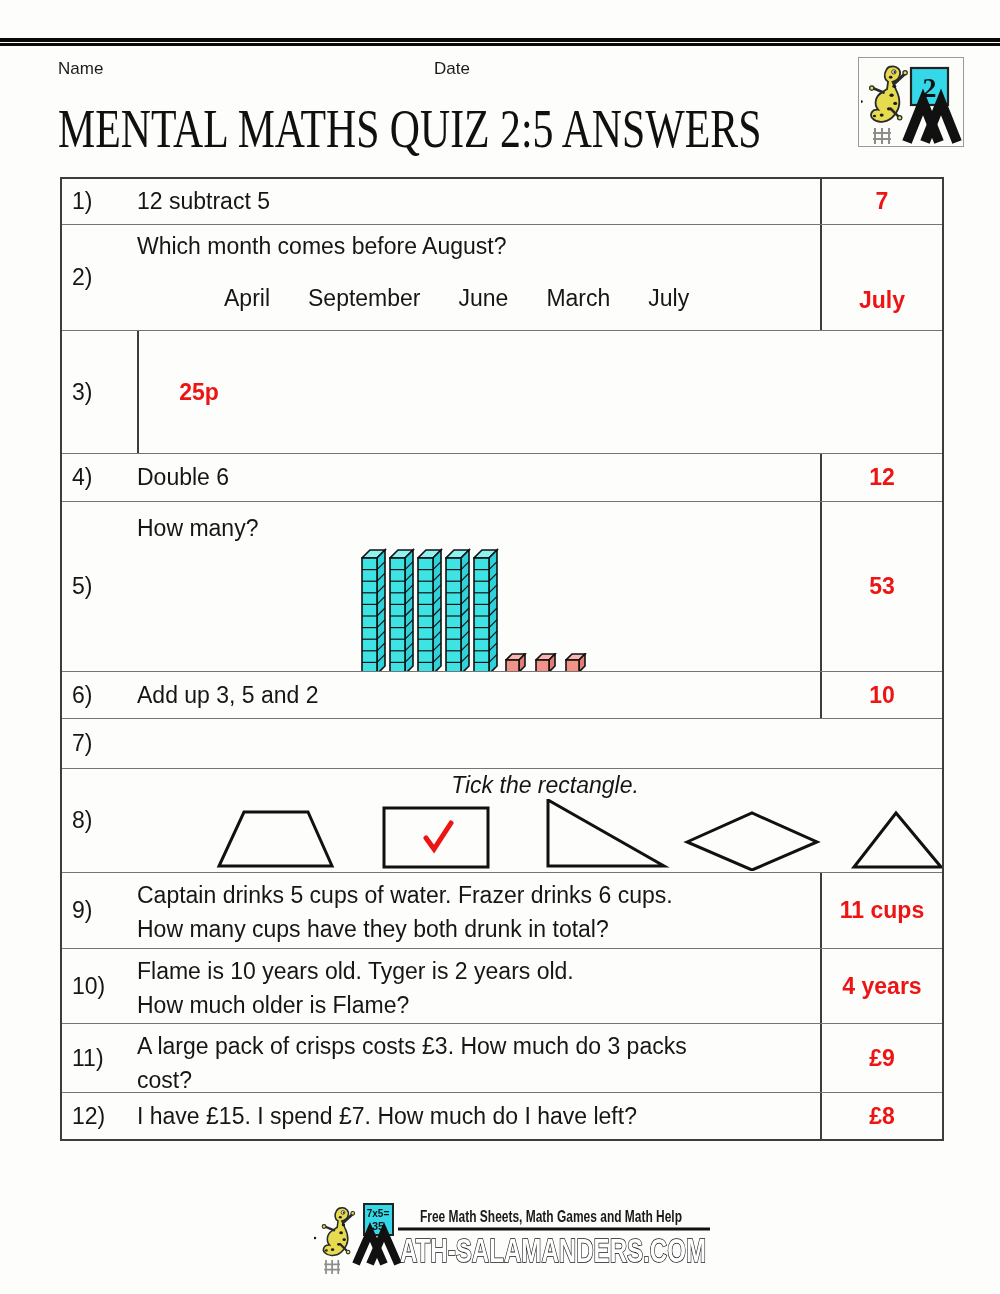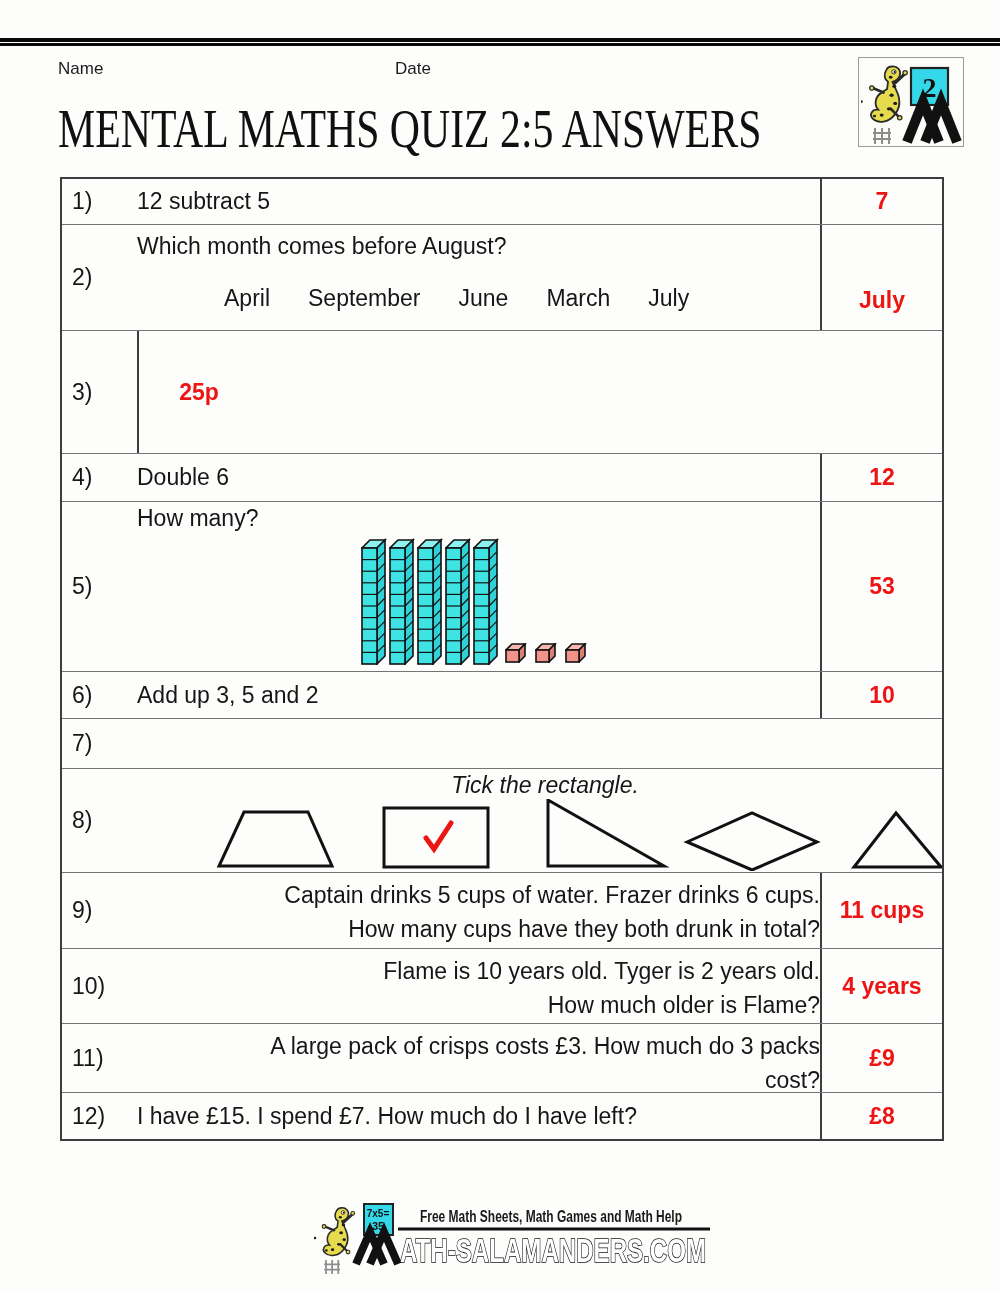--- a/index.html
+++ b/index.html
@@ -1,42 +1,42 @@
 <!DOCTYPE html>
 <html><head>
 <meta charset="utf-8">
 <style>
   html,body{margin:0;padding:0;background:#ffffff;}
   .page{position:relative;width:1000px;height:1294px;background:#fdfdfc;overflow:hidden;
         font-family:"Liberation Sans",sans-serif;color:#161616;}
   .topbar{position:absolute;left:0;top:38px;width:1000px;height:8px;
           background:linear-gradient(to bottom,#0a0a0a 0 4px,#ffffff 4px 5.5px,#0a0a0a 5.5px 8px);}
   .namedate{position:absolute;top:59px;font-size:17px;color:#1c1c1c;}
-  .name{left:58px;} .date{left:395px;}
+  .name{left:58px;} .date{left:434px;}
   .title{position:absolute;left:58px;top:97px;font-family:"Liberation Serif",serif;
          font-size:55px;white-space:nowrap;transform:scaleX(.76);transform-origin:0 0;color:#101010;}
   .logobox{position:absolute;left:858px;top:57px;width:106px;height:90px;background:#fcfcf8;
            border:1px solid #9a9a9a;box-sizing:border-box;}
   
   .quiz{position:absolute;left:60px;top:177px;width:884px;border:2px solid #3d3d3d;
         box-sizing:border-box;background:#fdfdfc;}
   .row{display:flex;border-top:1px solid #757575;overflow:hidden;}
   .row:first-child{border-top:none;}
   .num{width:75px;flex:0 0 75px;display:flex;align-items:center;padding-left:10px;
        box-sizing:border-box;font-size:23px;}
   .q{flex:1;font-size:23px;position:relative;box-sizing:border-box;}
   .ans{width:122px;flex:0 0 122px;border-left:2px solid #3d3d3d;display:flex;
        align-items:center;justify-content:center;font-weight:bold;font-size:23px;
        box-sizing:border-box;color:#ed1414;}
   .ans.bottom{align-items:flex-end;padding-bottom:16px;}
   .vcenter{display:flex;align-items:center;}
   .qline{line-height:33px;}
   .months{display:flex;gap:38px;margin-left:87px;margin-top:22px;font-size:23px;}
   .tickline{text-align:center;margin-top:3px;line-height:27px;font-style:italic;}
-  .twolines{padding-top:5px;text-align:right;}
+  .twolines{padding-top:5px;}
   .twolines div{line-height:34px;}
 </style>
 </head>
 <body>
 
 <div class="page">
 
   <svg width="0" height="0" style="position:absolute" aria-hidden="true">
     <defs>
       <symbol id="coin" viewBox="0 0 90 94">
@@ -179,21 +179,21 @@
 
     <div class="row" style="height:47px">
       <div class="num">4)</div>
       <div class="q vcenter">Double 6</div>
       <div class="ans">12</div>
     </div>
 
     <div class="row" style="height:169px">
       <div class="num">5)</div>
       <div class="q">
-        <div class="qline" style="margin-top:0">How many?</div>
+        <div class="qline" style="margin-top:10px">How many?</div>
         <svg width="232" height="132" viewBox="0 0 232 132" style="margin-left:224px;display:block">
           <use href="#rod" x="0" y="0" width="26" height="130"></use>
           <use href="#rod" x="28" y="0" width="26" height="130"></use>
           <use href="#rod" x="56" y="0" width="26" height="130"></use>
           <use href="#rod" x="84" y="0" width="26" height="130"></use>
           <use href="#rod" x="112" y="0" width="26" height="130"></use>
           <use href="#cube" x="144" y="108" width="22" height="20"></use>
           <use href="#cube" x="174" y="108" width="22" height="20"></use>
           <use href="#cube" x="204" y="108" width="22" height="20"></use>
         </svg>

